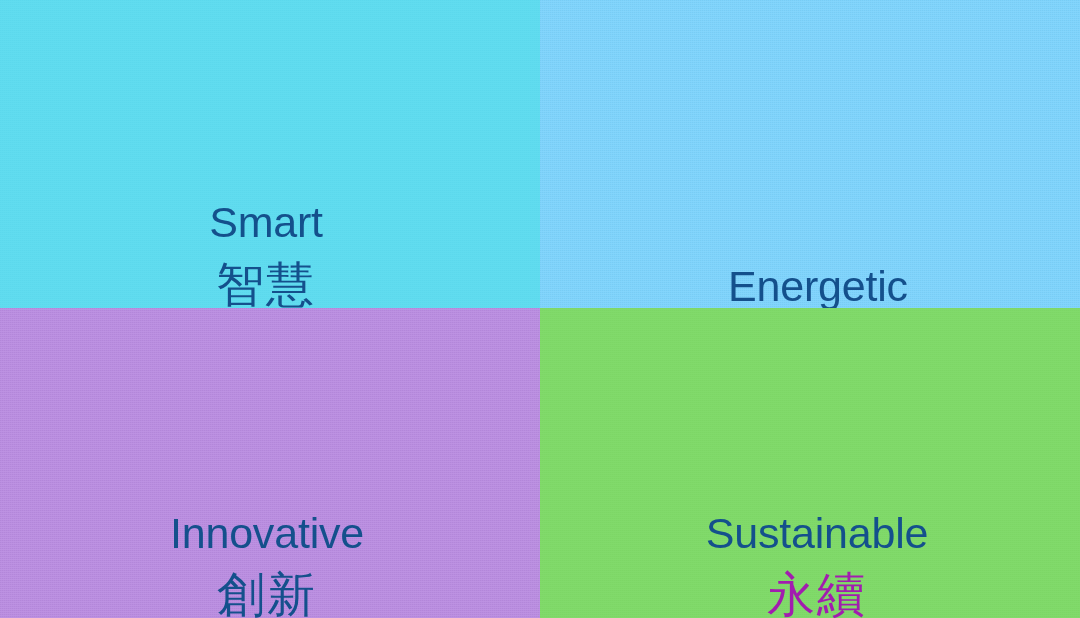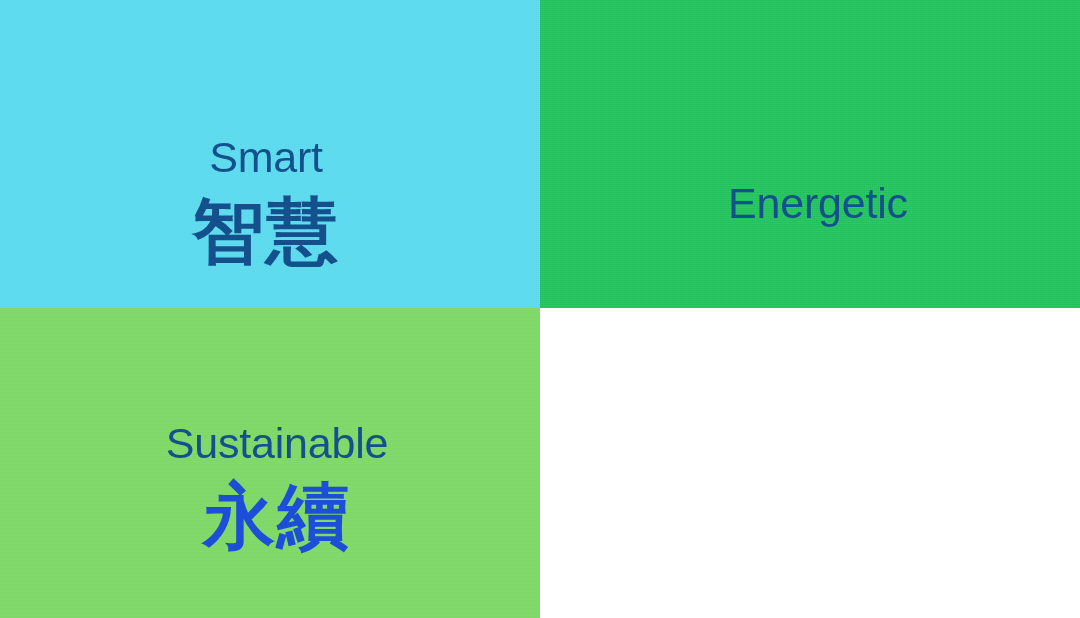--- a/index.html
+++ b/index.html
@@ -17,21 +17,21 @@
     display: grid;
     grid-template-columns: 540px 540px;
     grid-template-rows: 308px 310px;
   }
 
   .panel {
     position: relative;
     display: flex;
     flex-direction: column;
     align-items: center;
-    justify-content: center;
+    justify-content: flex-end;
     overflow: hidden;
   }
 
   
   .panel .texture {
     position: absolute;
     inset: 0;
     pointer-events: none;
     opacity: 0.055;
     background-image:
@@ -61,22 +61,22 @@
     font-family: "Liberation Sans", "DejaVu Sans", sans-serif;
     font-weight: 400;
     font-size: 43px;
     line-height: 1;
     letter-spacing: -0.2px;
     white-space: nowrap;
   }
 
   .label-cjk {
     font-family: "DejaVu Sans", "Liberation Sans", sans-serif;
-    font-weight: 700;
-    font-size: 72px;
+    font-weight: 400;
+    font-size: 48px;
     line-height: 1;
     letter-spacing: 2px;
     white-space: nowrap;
   }
 
   
   .q-topleft  .stack { padding-top: 94px; }
   .q-topleft  .label-cjk { margin-top: 16px; }
 
   .q-topright .stack { padding-top: 99px; }
@@ -100,29 +100,36 @@
 <div class="canvas">
 
   <div class="panel q-topleft flat" style="background: rgb(94, 219, 239);">
     <div class="texture"></div>
     <div class="stack">
       <div class="label-en" style="color: rgb(20, 80, 140);">Smart</div>
       <div class="label-cjk" style="color: rgb(20, 80, 140);">智慧</div>
     </div>
   </div>
 
-  <div class="panel q-topright" style="background: #22c55e;">
+  <div class="panel q-topright" style="background: #7dd3fc;">
     <div class="texture"></div>
     <div class="stack">
       <div class="label-en" style="color: rgb(20, 80, 140);">Energetic</div>
     </div>
   </div>
 
+  <div class="panel q-botleft" style="background: rgb(185, 140, 224);">
+    <div class="texture"></div>
+    <div class="stack">
+      <div class="label-en" style="color: rgb(20, 80, 140);">Innovative</div>
+      <div class="label-cjk" style="color: rgb(20, 80, 140);">創新</div>
+    </div>
+  </div>
 
   <div class="panel q-botright flat" style="background: rgb(127, 217, 104);">
     <div class="texture"></div>
     <div class="stack">
       <div class="label-en" style="color: rgb(20, 80, 140);">Sustainable</div>
-      <div class="label-cjk" style="color: #1d4ed8;">永續</div>
+      <div class="label-cjk" style="color: #a21caf;">永續</div>
     </div>
   </div>
 
 </div>
 
 </body></html>

